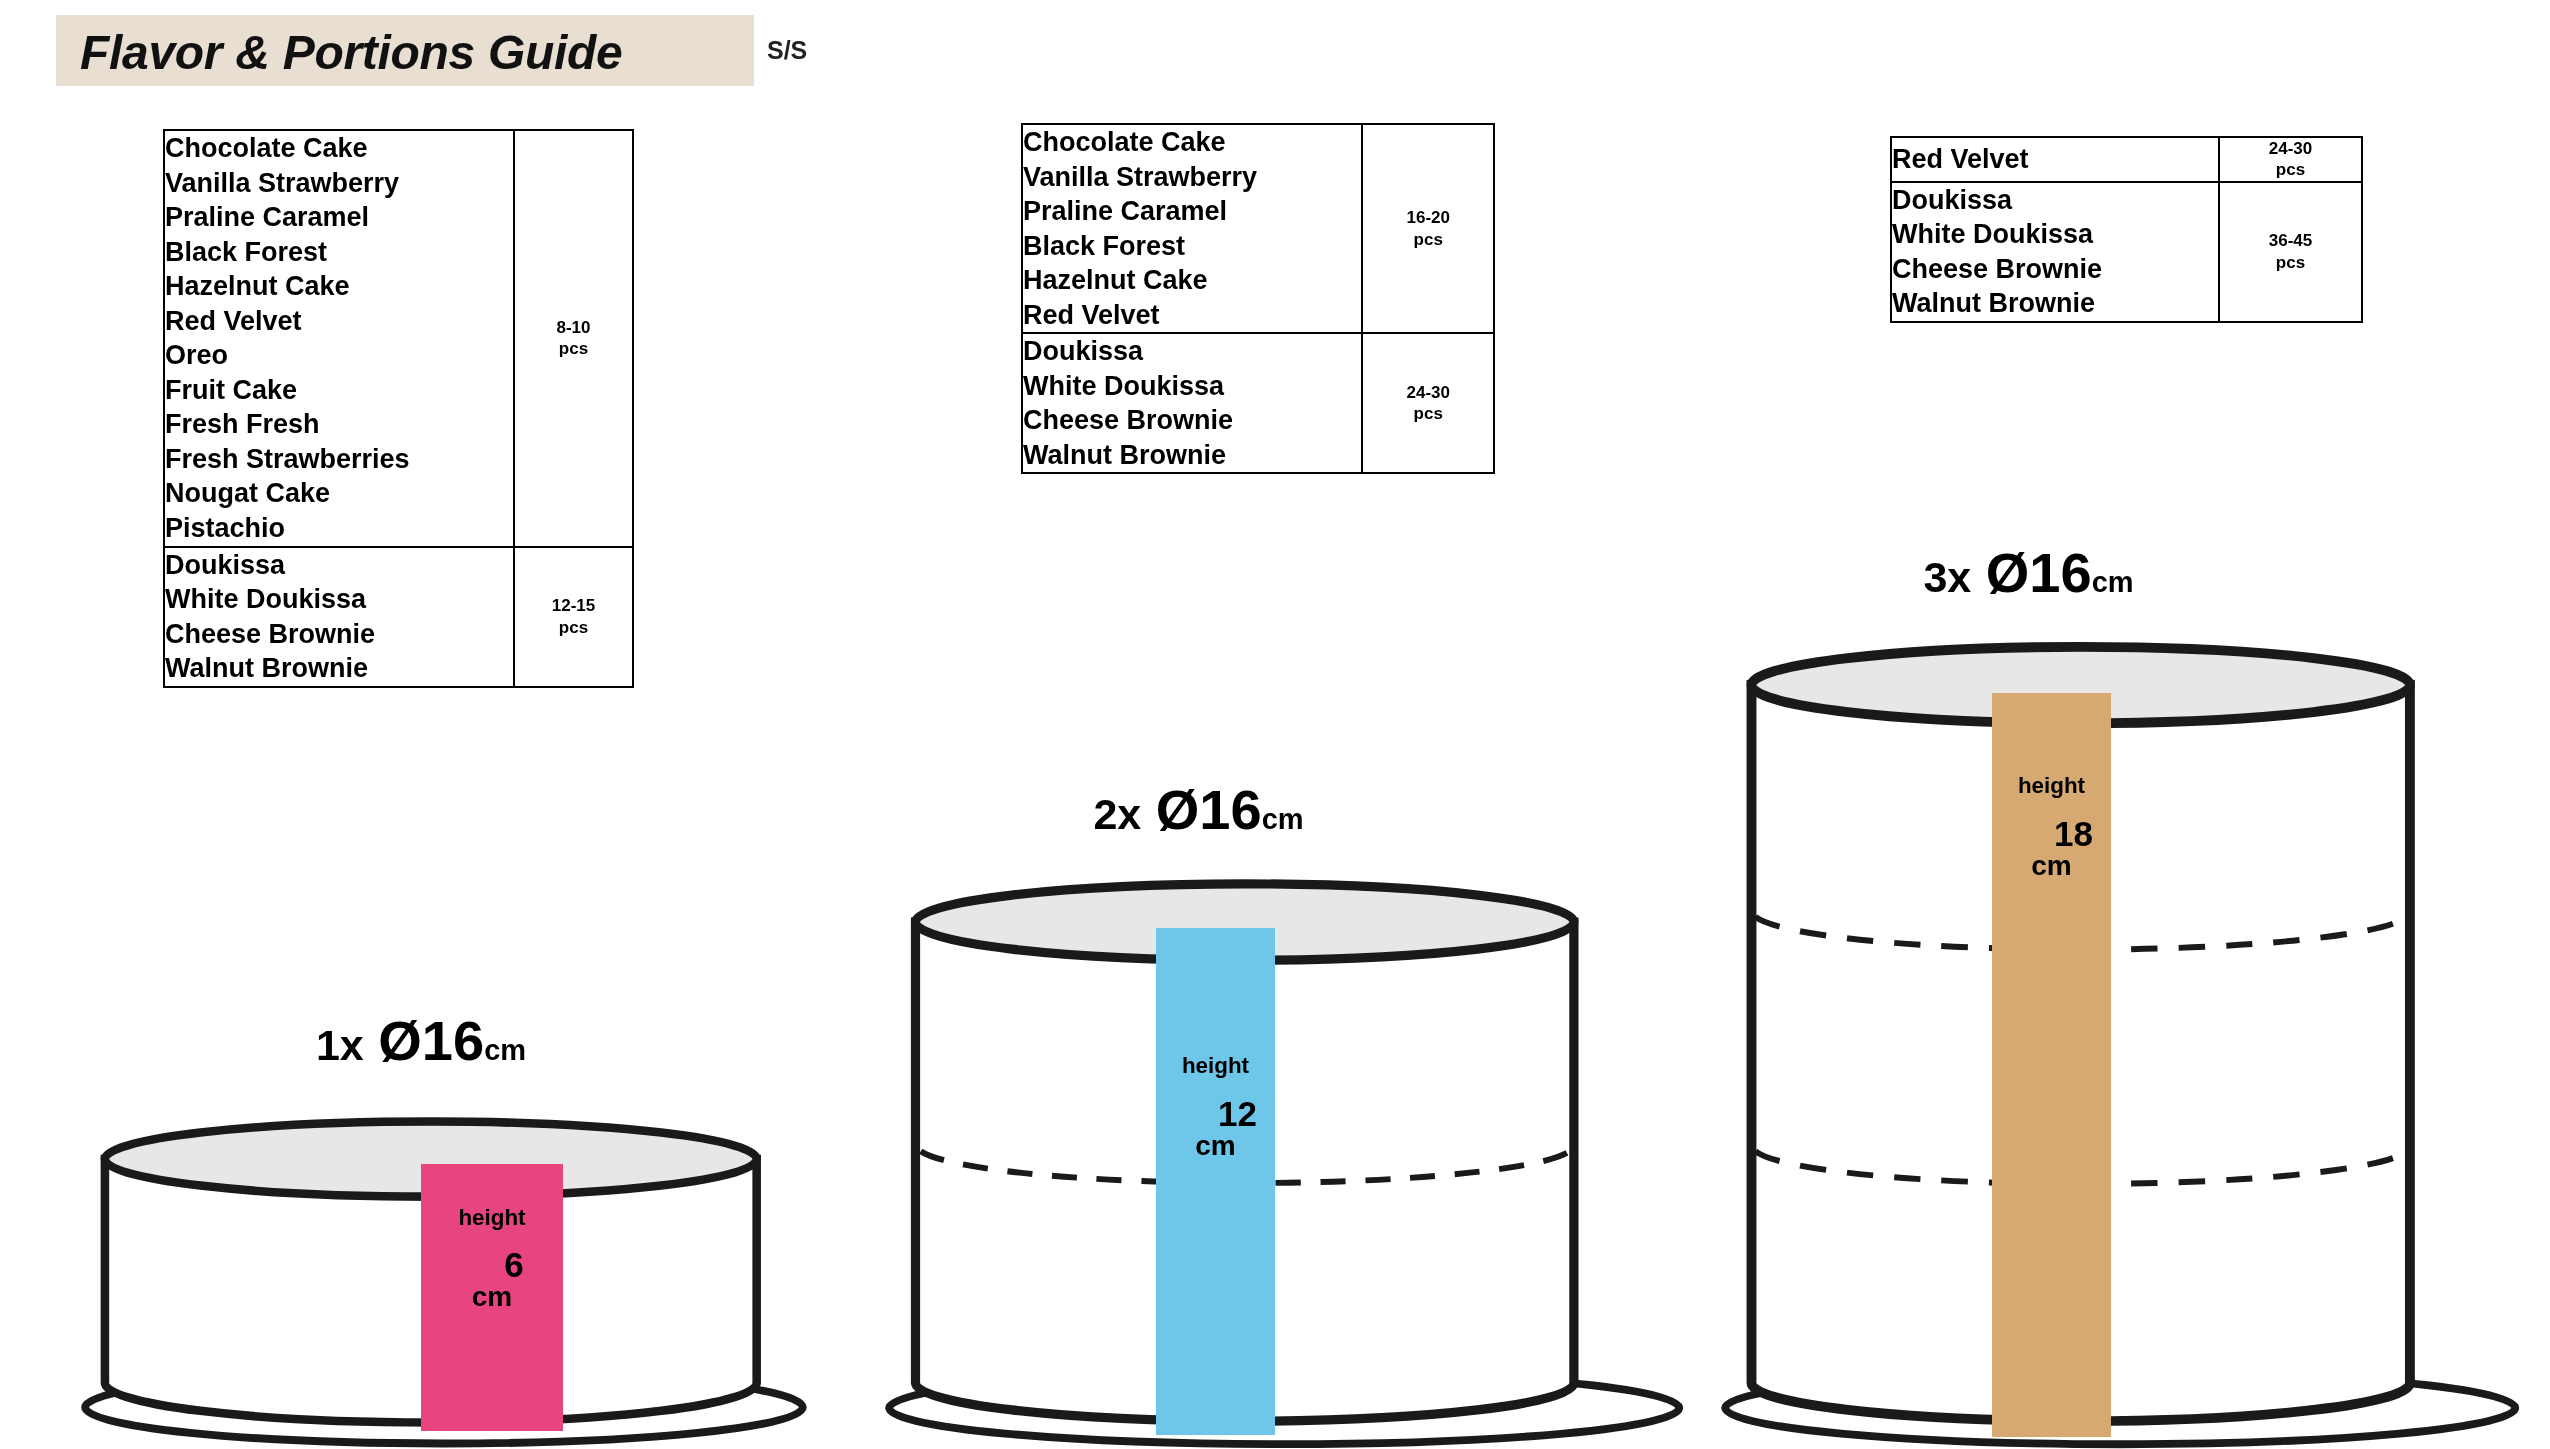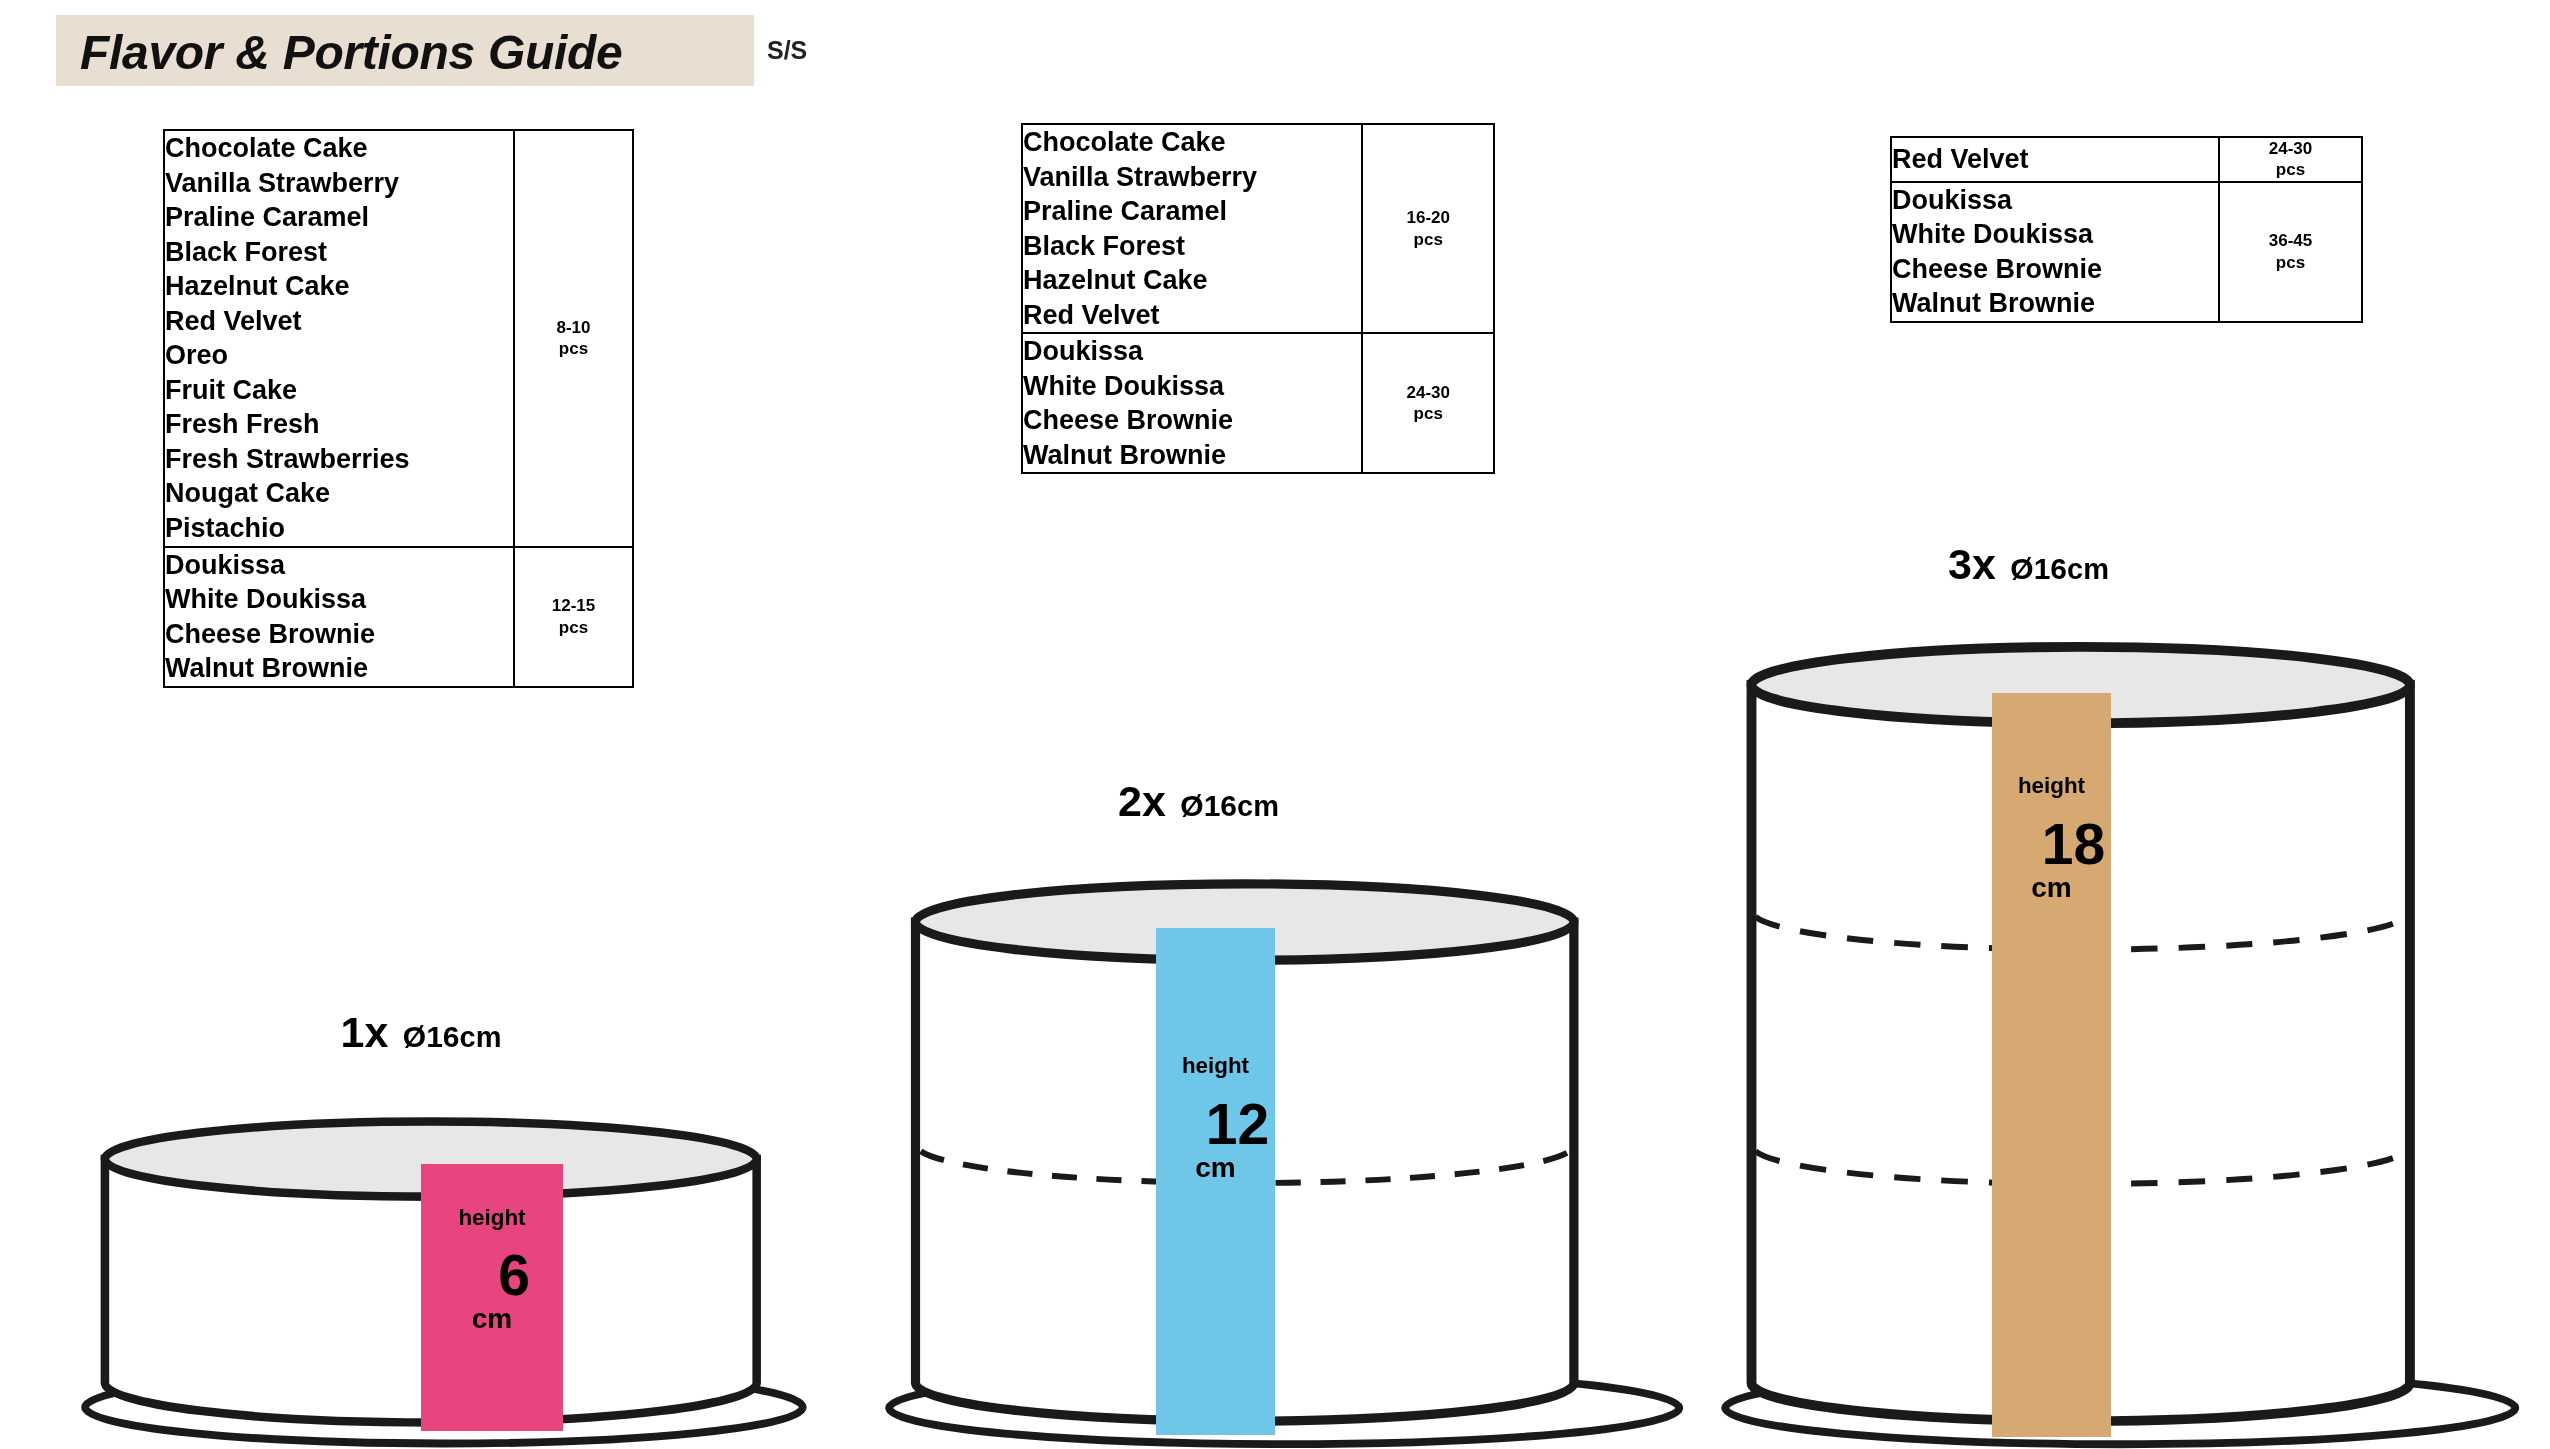--- a/index.html
+++ b/index.html
@@ -94,37 +94,37 @@
   
   .cake-group { position: absolute; }
   .cake-caption {
     position: absolute;
     white-space: nowrap;
     font-weight: bold;
     color: #000000;
     text-align: center;
   }
   .cake-caption .cap-mult { font-size: 43px; }
-  .cake-caption .cap-dia  { font-size: 30px; margin-left: 14.5px; }
+  .cake-caption .cap-dia  { font-size: 56px; margin-left: 14.5px; }
   .cake-caption .cap-unit { font-size: 29px; }
 
   .cake-svg { display: block; }
 
   .height-band {
     position: absolute;
     text-align: center;
     color: #000000;
   }
   .height-band .hb-label {
     font-size: 22.4px;
     font-weight: bold;
     display: block;
   }
   .height-band .hb-num {
-    font-size: 57px;
+    font-size: 35px;
     font-weight: bold;
     display: block;
     line-height: 1.0;
     padding-left: 44px;
   }
   .height-band .hb-unit {
     font-size: 28px;
     font-weight: bold;
     display: block;
     line-height: 1.05;

